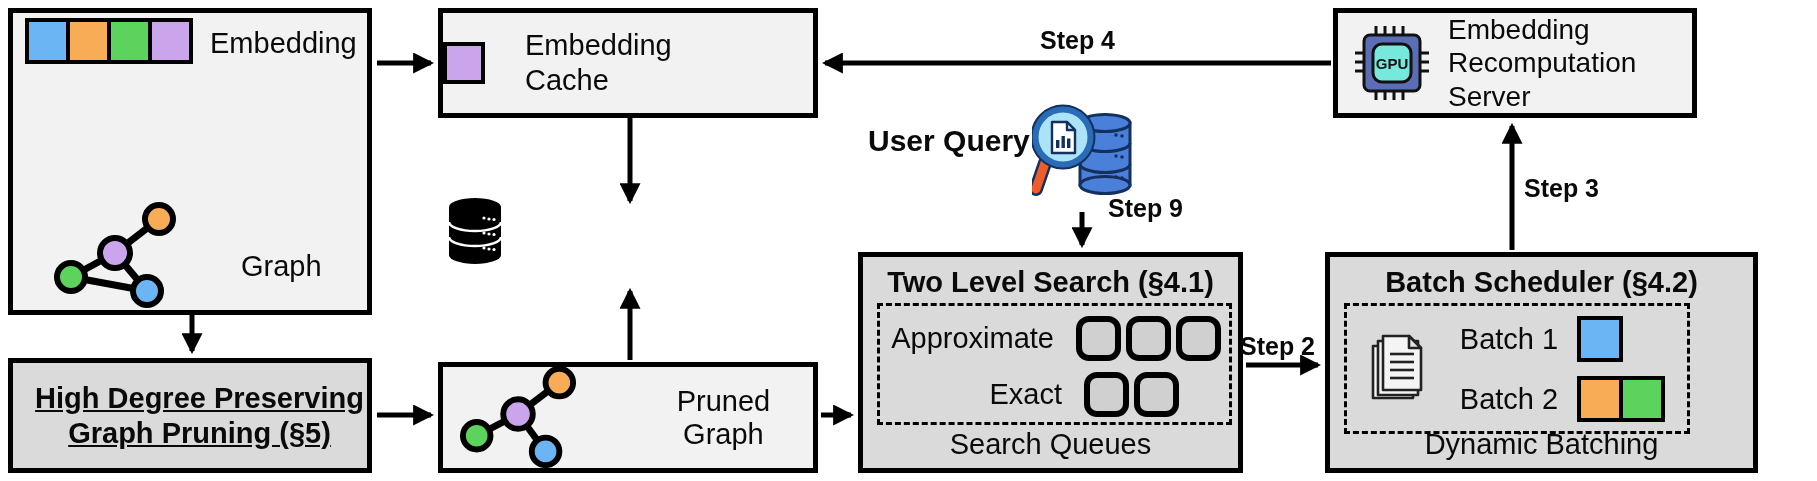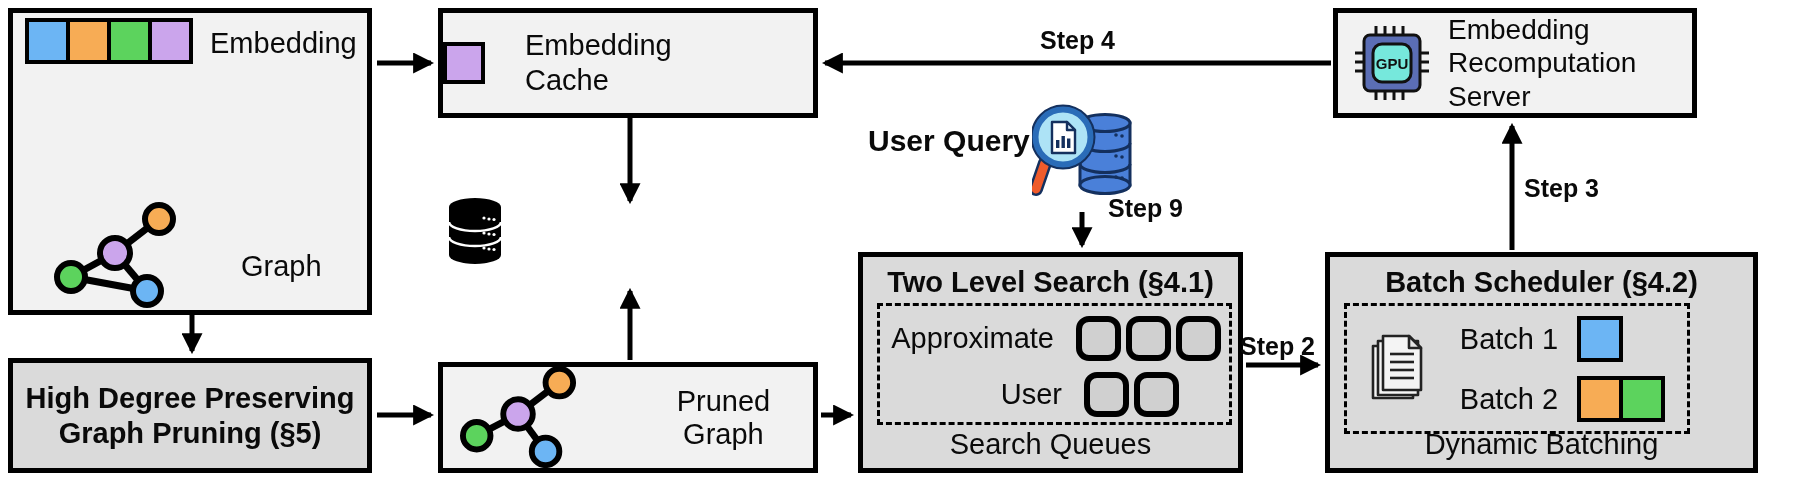--- a/index.html
+++ b/index.html
@@ -17,21 +17,21 @@
 
   
   #annBox .emb-strip{position:absolute;left:12px;top:5px;display:flex;gap:4px;background:#000;border:4px solid #000;}
   #annBox .emb-strip .cell{width:37px;height:38px;}
   #annBox .emb-label{position:absolute;left:197px;top:13px;}
   #annBox .ann-title{position:absolute;left:0;right:0;top:130px;text-align:center;font-weight:bold;font-size:30px;}
   #annBox .graph-svg{position:absolute;left:36px;top:188px;}
   #annBox .graph-label{position:absolute;left:228px;top:236px;}
 
   
-  #pruneBox{display:flex;align-items:center;justify-content:center;text-align:center;}
+  #pruneBox{display:flex;align-items:center;justify-content:flex-end;text-align:center;text-decoration:underline;}
   #pruneBox .ptitle{width:335px;font-weight:bold;font-size:29px;line-height:1.18;}
 
   
   #cacheBox{display:flex;align-items:center;justify-content:flex-start;gap:40px;}
   .swgroup{display:flex;gap:4px;background:#000;border:4px solid #000;}
   #cacheBox .swgroup .cell{width:34px;height:34px;}
   #cacheBox .ctitle{width:168px;font-size:29px;line-height:1.2;}
 
   
   #storage{position:absolute;left:446px;top:196px;display:flex;align-items:center;gap:10px;}
@@ -207,21 +207,21 @@
     <div class="dashed" id="tlsDash">
       <div class="qrow">
         <div class="qlabel">Approximate</div>
         <div class="qslots">
             <div class="qslot"></div>
             <div class="qslot"></div>
             <div class="qslot"></div>
           </div>
       </div>
       <div class="qrow">
-        <div class="qlabel">User</div>
+        <div class="qlabel">Exact</div>
         <div class="qslots">
             <div class="qslot"></div>
             <div class="qslot"></div>
           </div>
       </div>
     </div>
     <div class="panel-footer">Search Queues</div>
   </div>
   <div class="step" style="left:1240px;top:332px;">Step 2</div>
 

